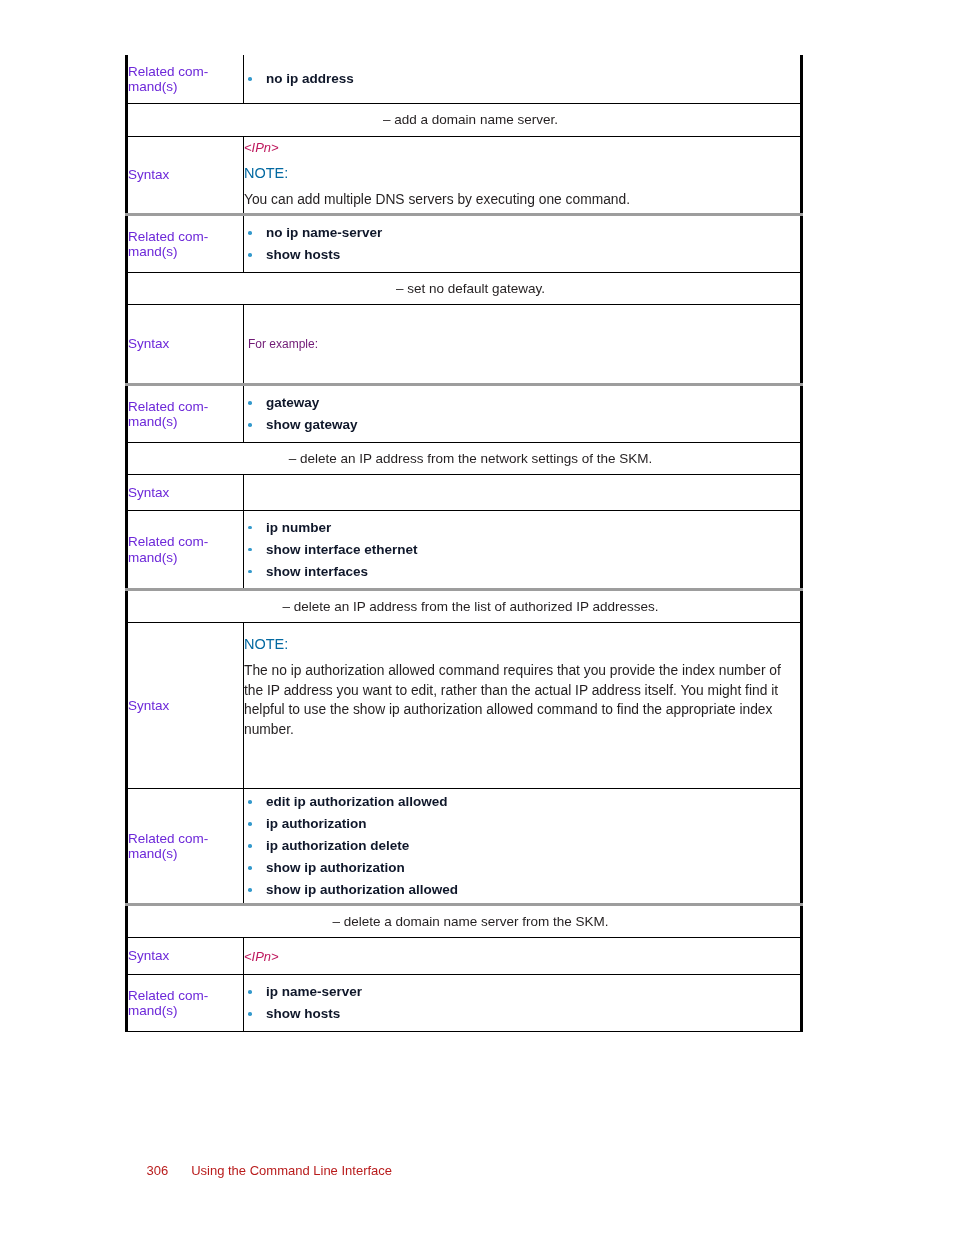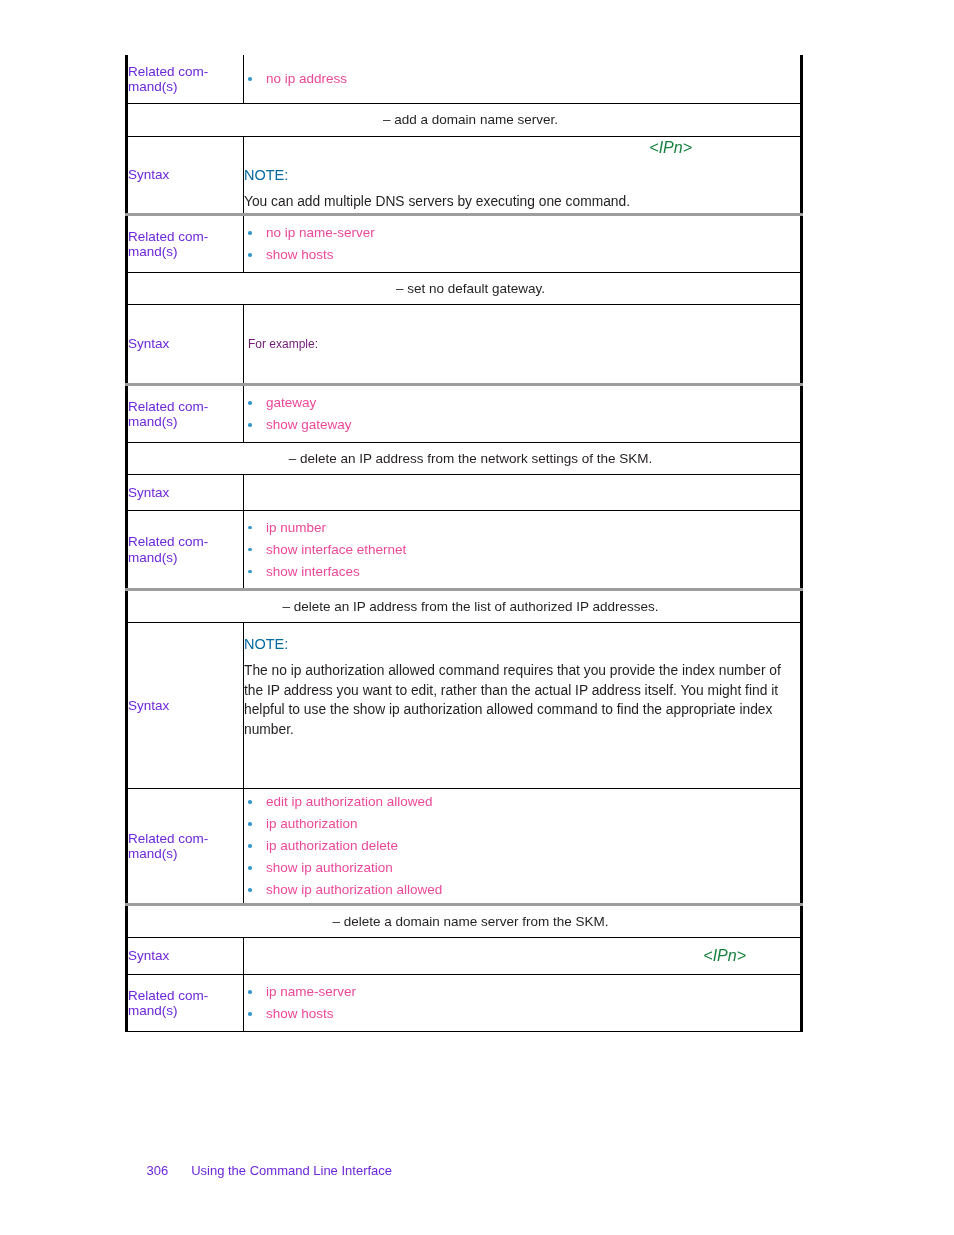--- a/index.html
+++ b/index.html
@@ -83,21 +83,22 @@
     list-style: none;
     margin: 0;
     padding: 0;
   }
   ul.cmds li {
     position: relative;
     padding-left: 22px;
     margin: 0 0 6px 0;
     font-size: 13.5px;
     line-height: 16px;
-    color: #ec4899;
+    color: #0f172a;
+    font-weight: bold;
   }
   ul.cmds li:last-child { margin-bottom: 0; }
   ul.cmds li .dot {
     position: absolute;
     left: 4px;
     top: 6px;
     width: 3.5px;
     height: 3.5px;
     border-radius: 50%;
     background: #3399cc;
@@ -117,37 +118,37 @@
     max-width: 548px;
   }
   .plain-text {
     font-size: 12px;
     line-height: 19px;
     color: #701a75;
     margin: 4px;
   }
   .ipn {
     font-style: italic;
-    font-size: 16px;
-    color: #15803d;
+    font-size: 13px;
+    color: #be185d;
     display: block;
-    text-align: right;
+    text-align: left;
     margin: 0;
   }
   .ipn.shift-left { padding-right: 108px; }
   .ipn.shift-left2 { padding-right: 54px; }
 
   
   .footer {
     position: absolute;
     left: 132px;
     top: 1144px;
     font-size: 13px;
     line-height: 18px;
-    color: #6d28d9;
+    color: #b91c1c;
     white-space: pre;
   }
   .footer .pageno { margin-right: 23px; }
 </style>
 </head>
 <body>
 
 <div class="page">
 
   <table class="cmd-table">

